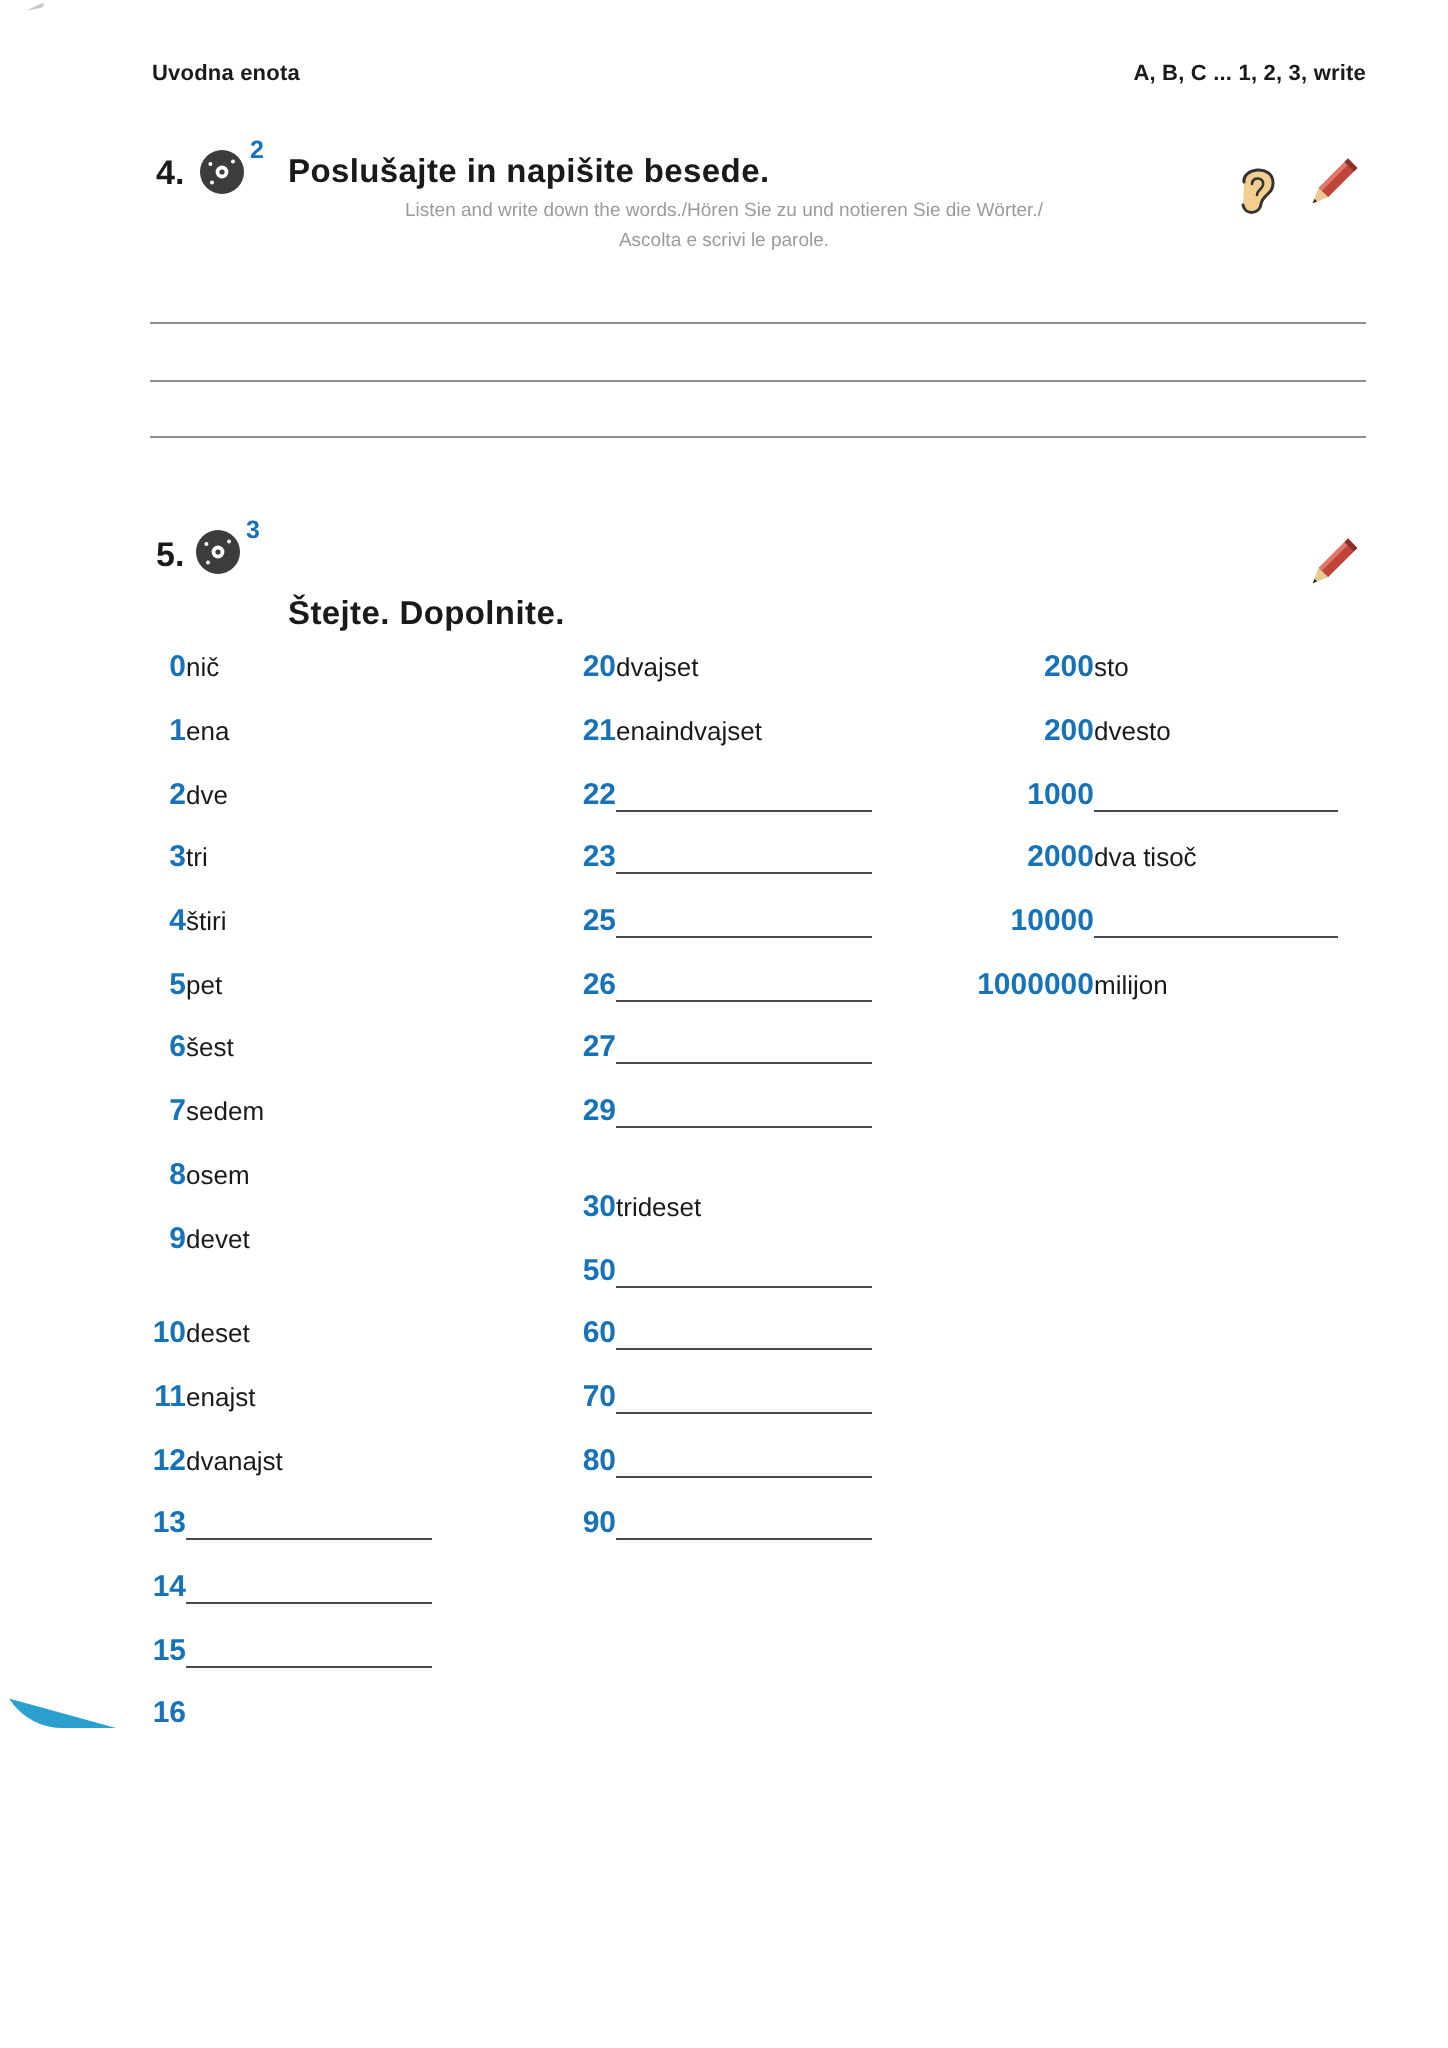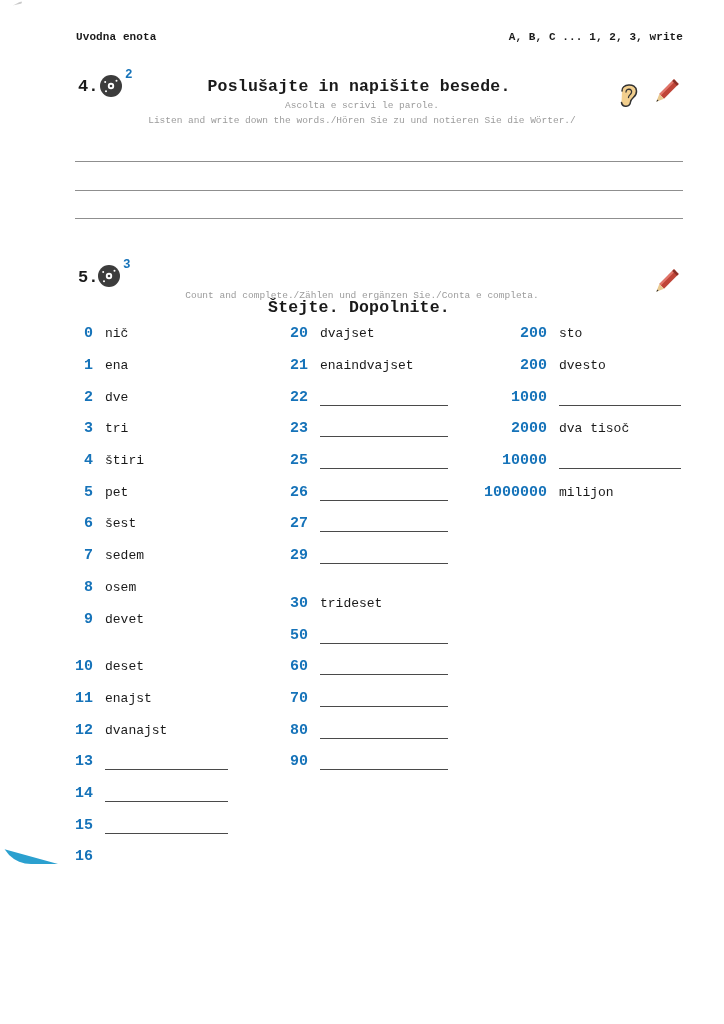--- a/index.html
+++ b/index.html
@@ -1,49 +1,49 @@
 <!DOCTYPE html>
 <html><head>
 <meta charset="utf-8">
 <style>
   * { margin:0; padding:0; box-sizing:border-box; }
   html,body { background:#ffffff; }
   .page {
     position:relative; width:724px; height:864px; margin:0 auto;
     background:#ffffff; overflow:hidden;
-    font-family:Liberation Mono, monospace; color:#1a1a1a;border-radius:31px;
+    font-family:Liberation Sans, sans-serif; color:#1a1a1a;border-radius:31px;
     --blue:#1673b9;
   }
   .hdr { position:absolute; top:31px; font-size:11px; font-weight:bold; letter-spacing:0.1px; }
   .hdr-left { left:76px; }
   .hdr-right { right:41px; }
 
   .ex-num { position:absolute; font-size:17px; font-weight:bold; }
   .cd-wrap { position:absolute; }
   .track { position:absolute; color:var(--blue); font-weight:bold; font-size:12.5px; }
 
-  .ex-title { position:absolute; left:144px; right:150px; text-align:center;
+  .ex-title { position:absolute; left:144px; right:150px; 
               font-weight:bold; font-size:16.5px; letter-spacing:0.2px; }
   .ex-sub { position:absolute; left:110px; right:110px; text-align:center;
             font-size:9.5px; color:#9b9b9b; line-height:1.55; }
 
   .write-line { position:absolute; left:75px; width:608px; height:0;
                 border-bottom:1px solid #8f8f8f; }
 
   .col { position:absolute; top:318px; }
   .col1 { left:75px; }
   .col2 { left:284px; }
   .col3 { left:483px; }
   .num-row { display:flex; align-items:center; height:31.7px; }
   .gap { margin-top:16px; }
   .num { display:inline-block; text-align:right; font-weight:bold; font-size:15px; color:var(--blue); }
   .col1 .num { width:18px; }
   .col2 .num { width:24px; }
   .col3 .num { width:64px; }
-  .word { margin-left:12px; font-size:13px; color:#1a1a1a; }
+  .word { font-size:13px; color:#1a1a1a; }
   .word:empty { display:inline-block; border-bottom:1.4px solid #4a4a4a; height:17px; }
   .col1 .word:empty { width:123px; }
   .col2 .word:empty { width:128px; }
   .col3 .word:empty { width:122px; }
 
   .page-num { position:absolute; top:985px; left:0; right:0; text-align:center;
               font-weight:bold; font-size:13px; }
 
   .corner-wedge { position:absolute; left:0; bottom:0; width:0; height:0;
                   border-bottom:16px solid #2ba0cf; border-right:58px solid transparent; }
@@ -67,22 +67,22 @@
       <circle cx="12" cy="12" r="3.2" fill="#ffffff"></circle>
       <circle cx="12" cy="12" r="1.3" fill="#3c3c3c"></circle>
       <circle cx="6.2" cy="8" r="1" fill="#ffffff"></circle>
       <circle cx="17.5" cy="6.8" r="1" fill="#ffffff"></circle>
       <circle cx="7" cy="17.2" r="1" fill="#ffffff"></circle>
     </svg>
   </div>
   <div class="track" style="left:125px; top:68px;">2</div>
   <div class="ex-title" style="top:77px;">Poslušajte in napišite besede.</div>
   <div class="ex-sub" style="top:99px;">
+    <div>Listen and write down the words./Hören Sie zu und notieren Sie die Wörter./</div>
     <div>Ascolta e scrivi le parole.</div>
-    <div>Listen and write down the words./Hören Sie zu und notieren Sie die Wörter./</div>
   </div>
   <div class="cd-wrap" style="left:616px; top:80px;">
     <svg width="26" height="30" viewBox="0 0 26 30">
       <path d="M6 11 C5 4, 20 2, 20.5 11 C21 17 15 17.5 14.5 22 C14 27 6.5 28 5.5 22.5" fill="#f2cf8e" stroke="#333333" stroke-width="1.5" stroke-linecap="round"></path>
       <path d="M10 12 C10 8, 16.5 8.5, 15.5 12.5 C14.8 15 12.5 15 12.5 17.5" fill="none" stroke="#333333" stroke-width="1.3" stroke-linecap="round"></path>
     </svg>
   </div>
   <div class="cd-wrap" style="left:648px; top:76px;">
     <svg width="34" height="34" viewBox="0 0 36 36">
       <g transform="rotate(45 18 18)">
@@ -105,21 +105,20 @@
       <circle cx="12" cy="12" r="11" fill="#3c3c3c"></circle>
       <circle cx="12" cy="12" r="3.2" fill="#ffffff"></circle>
       <circle cx="12" cy="12" r="1.3" fill="#3c3c3c"></circle>
       <circle cx="6.2" cy="8" r="1" fill="#ffffff"></circle>
       <circle cx="17.5" cy="6.8" r="1" fill="#ffffff"></circle>
       <circle cx="7" cy="17.2" r="1" fill="#ffffff"></circle>
     </svg>
   </div>
   <div class="track" style="left:123px; top:258px;">3</div>
   <div class="ex-title" style="top:267px;margin-top:31px;">Štejte. Dopolnite.</div>
-  <div class="ex-sub" style="top:289px;">Count and complete./Zählen und ergänzen Sie./Conta e completa.</div>
   <div class="cd-wrap" style="left:648px; top:266px;">
     <svg width="34" height="34" viewBox="0 0 36 36">
       <g transform="rotate(45 18 18)">
         <rect x="14.5" y="1" width="7" height="22" fill="#bf4538"></rect>
         <rect x="14.5" y="1" width="2.3" height="22" fill="#e2766a"></rect>
         <polygon points="14.5,23 21.5,23 18,31" fill="#e9c98f"></polygon>
         <polygon points="17,28.6 19,28.6 18,31" fill="#2c2c2c"></polygon>
         <rect x="14.5" y="1" width="7" height="2.6" fill="#8a2f26"></rect>
       </g>
     </svg>

